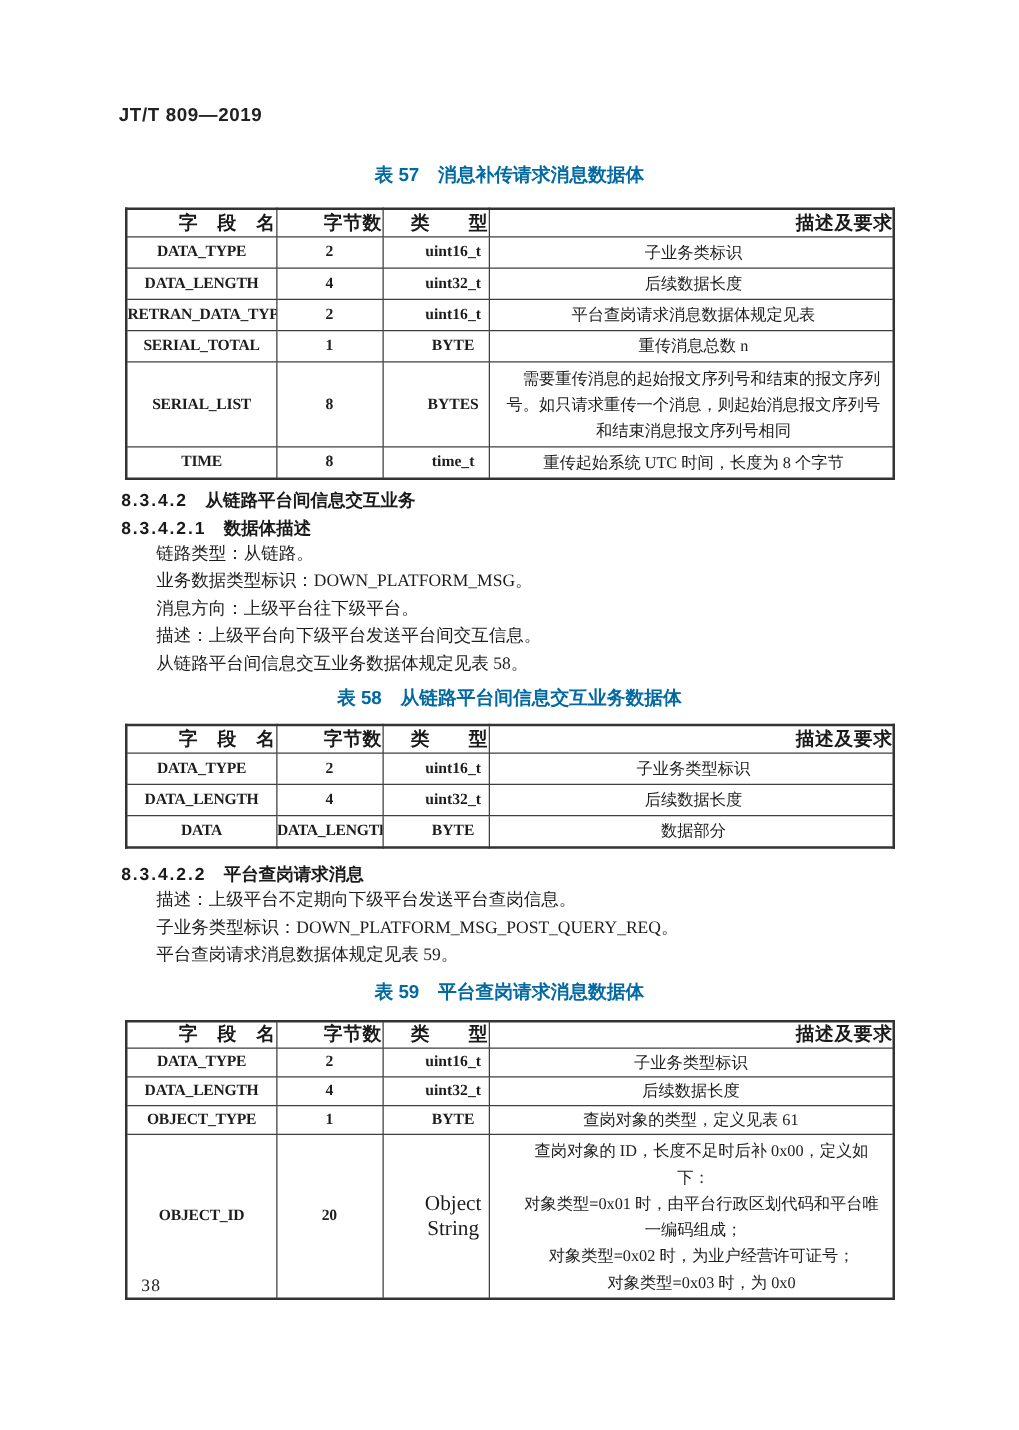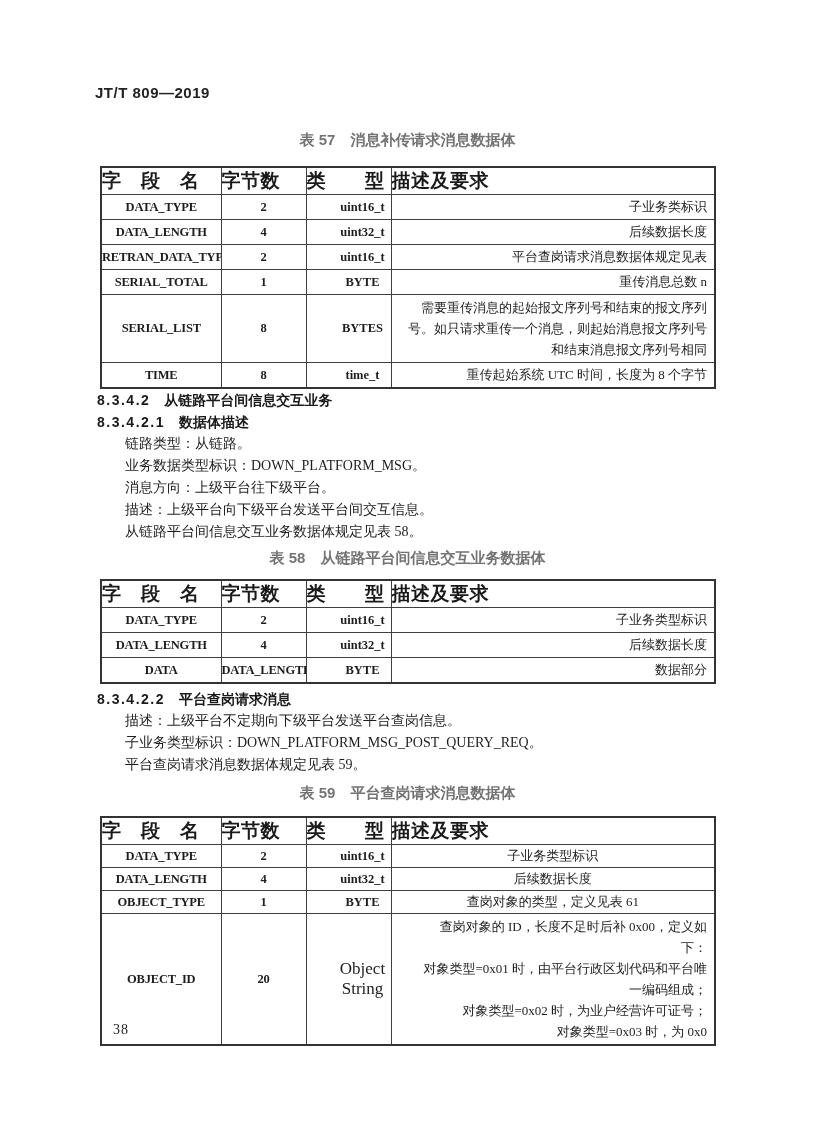--- a/index.html
+++ b/index.html
@@ -15,36 +15,36 @@
   }
   .doc-header {
     position:absolute; left:95px; top:84px;
     font-family:"Liberation Sans","DejaVu Sans",sans-serif;
     font-size:15px; font-weight:600; letter-spacing:0.5px; color:#222;
   }
   .tbl-title {
     position:absolute; left:0; width:815px;
     text-align:center;
     font-family:"Liberation Sans","DejaVu Sans",sans-serif;
-    font-size:15px; font-weight:bold; color:#737373;
+    font-size:15px; font-weight:bold; color:#0369a1;
   }
   .dtable {
     position:absolute; left:100px; width:616px;
     border-collapse:collapse; table-layout:fixed;
     border:2px solid #333;
   }
   .dtable td, .dtable th { border:1px solid #3f3f3f; vertical-align:middle; overflow:hidden; }
   .dtable th {
-    font-size:19px; font-weight:bold; text-align:left; color:#1a1a1a;
+    font-size:15px; font-weight:bold; text-align:right; color:#1a1a1a;
     letter-spacing:0.5px;
   }
   td.c1 { font-size:12.5px; font-weight:bold; text-align:center; letter-spacing:-0.2px; }
   td.c2 { font-size:12.5px; text-align:center; font-weight:600; letter-spacing:-0.2px; }
   td.c3 { font-size:12.5px; text-align:center; font-weight:bold;padding-left:28px; }
-  td.c4 { font-size:13px; text-align:right; padding:2px 7px 2px 11px; line-height:20px; }
+  td.c4 { font-size:13px; text-align:center; padding:2px 7px 2px 11px; line-height:20px; }
   td.c4.center { text-align:center; padding:0 4px; }
   td.c4 .wrapdesc { text-indent:1em; line-height:21px; }
   td.c4 p.para { text-indent:1em; line-height:21px; }
   .sec-block { position:absolute; left:97px; width:630px; }
   .sec-h {
     height:22px; line-height:22px;
     font-family:"Liberation Sans","DejaVu Sans",sans-serif;
     font-weight:bold; font-size:14px; color:#1a1a1a;
     white-space:nowrap;
   }

